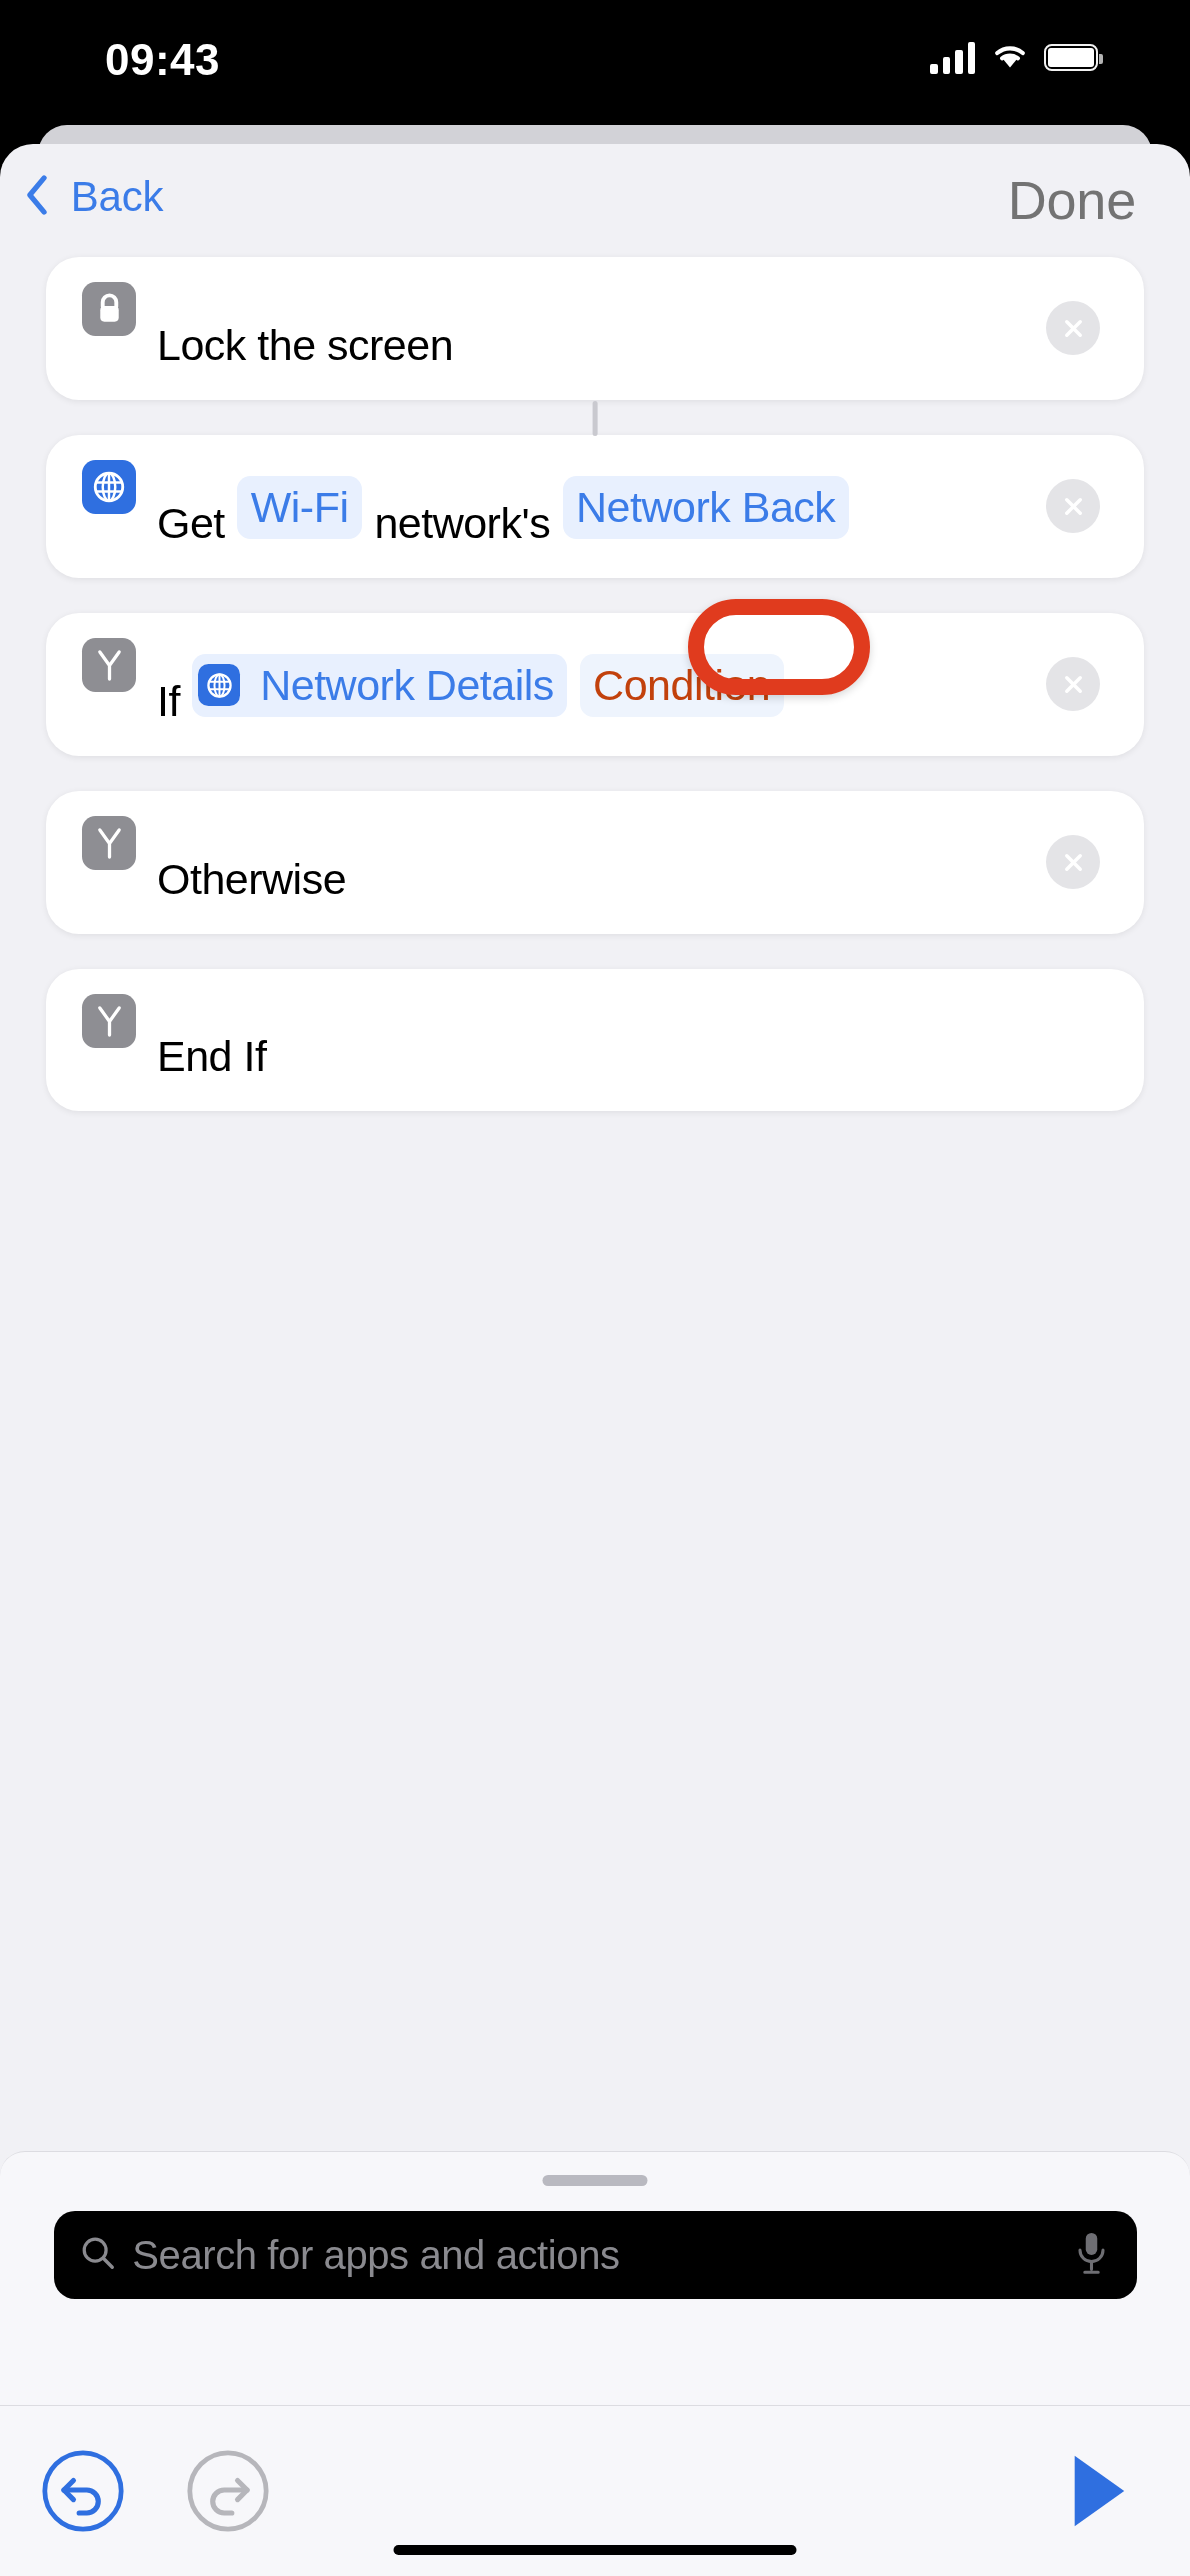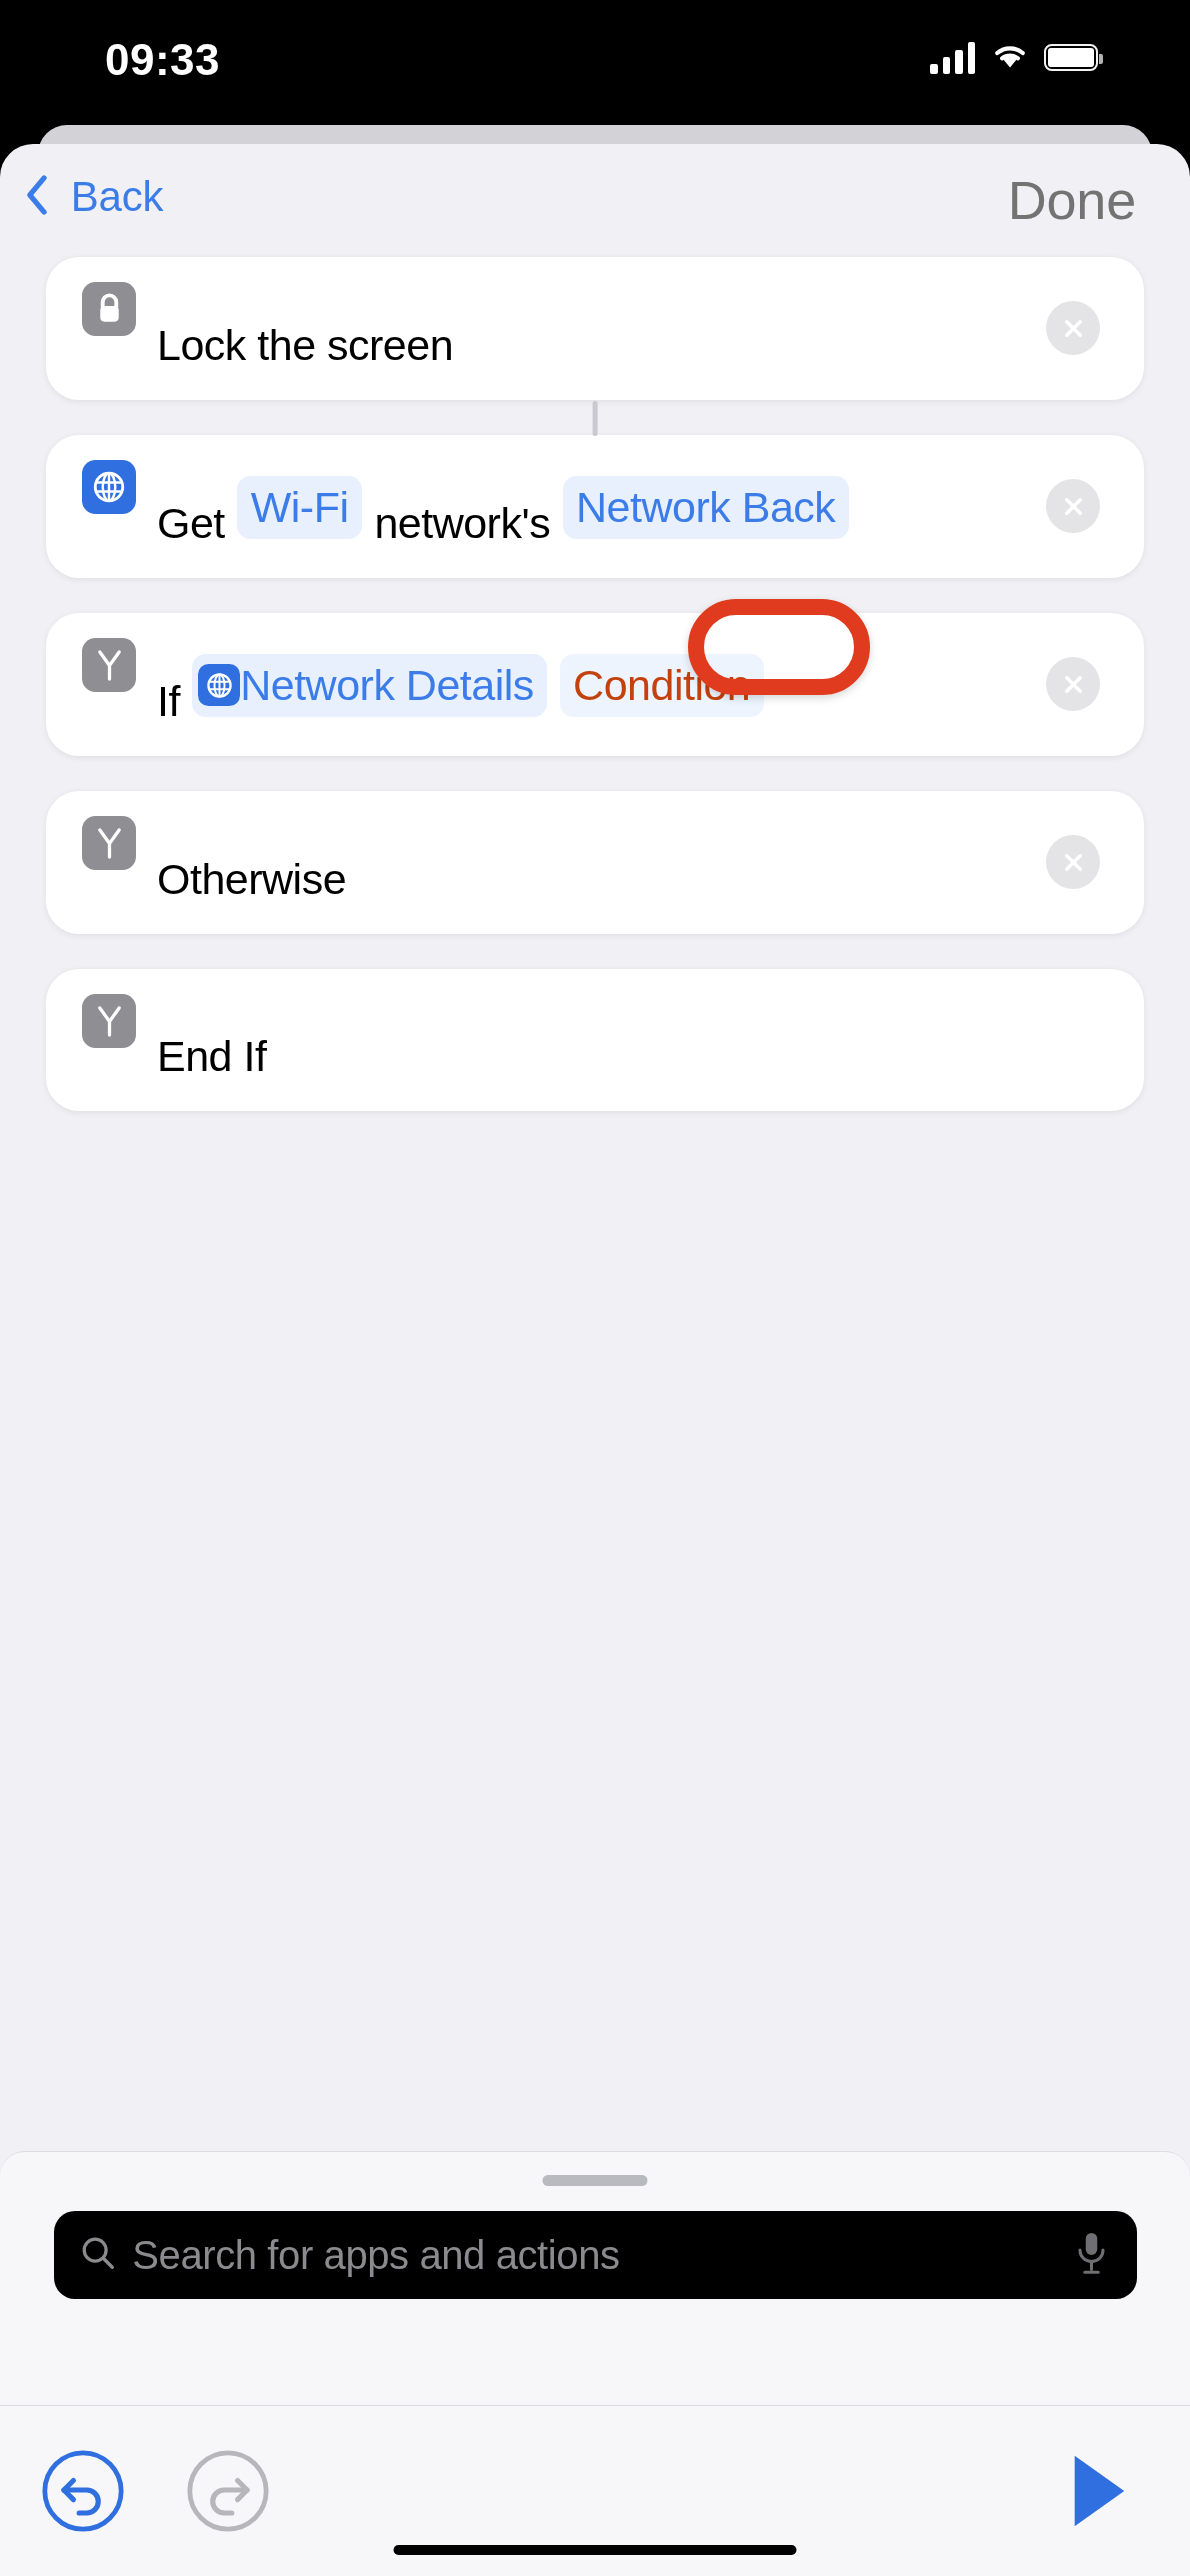--- a/index.html
+++ b/index.html
@@ -115,21 +115,21 @@
   
   .token {
     display:inline-flex; align-items:center;
     background:#e8f0fe; color:#3b7ce8;
     font-size:43px; font-weight:500; letter-spacing:-0.5px;
     line-height:59px;
     border-radius:13.4px;
     padding:1.9px 13.4px;
     white-space:pre;
   }
-  .token.with-icon { padding-left:5.8px; gap:0; }
+  .token.with-icon { padding-left:5.8px; gap:20px; }
   .token .mini {
     width:42px; height:42px; border-radius:10.5px;
     background:#2f6fe0; display:inline-flex;
     align-items:center; justify-content:center; flex:0 0 auto;
   }
   .token.placeholder { color:#c2410c; background:#eef4fd; }
 
   .sp { display:inline-block; width:12.5px; }
 
   
@@ -197,21 +197,21 @@
 
   .home-ind {
     position:absolute; left:50%; transform:translateX(-50%); bottom:21px;
     width:403px; height:10.5px; border-radius:5.8px; background:#000;
   }
 </style>
 </head>
 <body>
 
 <div class="statusbar">
-  <div class="sb-time">09:33</div>
+  <div class="sb-time">09:43</div>
   <div class="sb-right">
     <span class="sig">
         <i></i>
         <i></i>
         <i></i>
         <i></i>
       </span>
     <span>
       <svg class="wifi-ic" viewBox="0 0 40 32">
         <path d="M20 28.5 L12.6 19.8 a11.6 11.6 0 0 1 14.8 0 Z" fill="#fff"></path>

